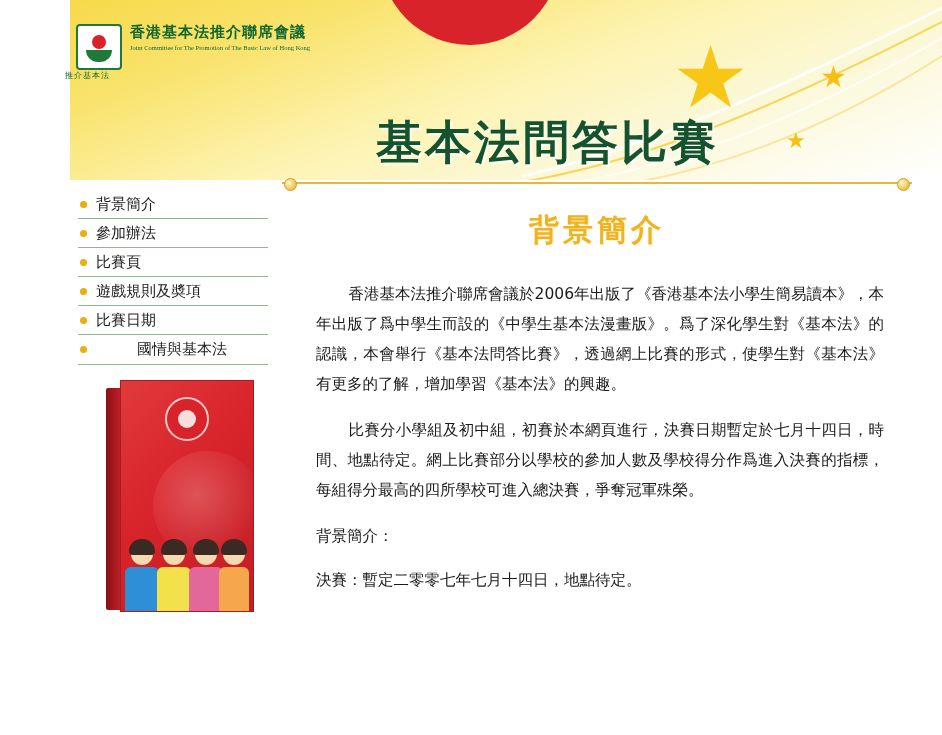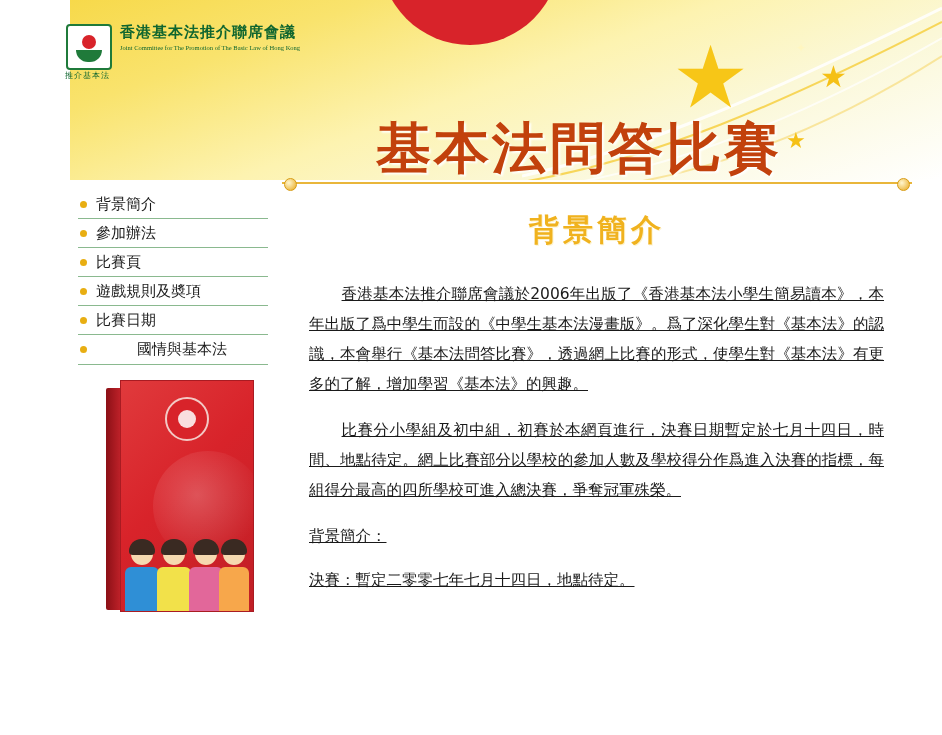--- a/index.html
+++ b/index.html
@@ -46,21 +46,21 @@
   .banner-swoosh {
     position: absolute;
     right: 0; top: 0;
     width: 420px; height: 180px;
     overflow: hidden;
   }
 
   
   .logo {
     position: absolute;
-    left: 66px; top: 24px;
+    left: 76px; top: 24px;
     width: 230px;
     height: 56px;
     display: flex;
     align-items: flex-start;
   }
   .logo-mark {
     width: 42px; height: 42px;
     border: 2px solid #1f7a3a;
     border-radius: 4px;
     position: relative;
@@ -118,23 +118,23 @@
     font-size: 27px;
     font-weight: bold;
     color: #2a7d3f;
     letter-spacing: 2px;
     text-shadow: 1px 1px 0 #ffffff;
     font-family: "DejaVu Sans", sans-serif;
   }
   .title-big {
     position: absolute;
     left: 376px; top: 112px;
-    font-size: 55px;
+    font-size: 46px;
     font-weight: bold;
-    color: #c2410c;
+    color: #14532d;
     letter-spacing: 3px;
     text-shadow: 2px 2px 2px rgba(255,255,255,0.9);
     font-family: Liberation Serif, serif;
   }
 
   
   .star {
     position: absolute;
     color: #f5c016;
     line-height: 1;
@@ -294,22 +294,21 @@
 
   .content-body {
     margin: 28px 28px 0 22px;
     font-size: 15.5px;
     color: #1a1a1a;
     line-height: 30px;
     font-family: "DejaVu Sans", sans-serif;
     text-align: justify;
   }
   .content-body p {
-    margin: 0 0 16px 5px;
-    text-decoration: underline;
+    margin: 0 0 16px 12px;
   }
   .content-body p.indent {
     text-indent: 2.1em;
   }
   .content-body p.tight {
     margin-bottom: 14px;
   }
 </style>
 </head>
 <body>

